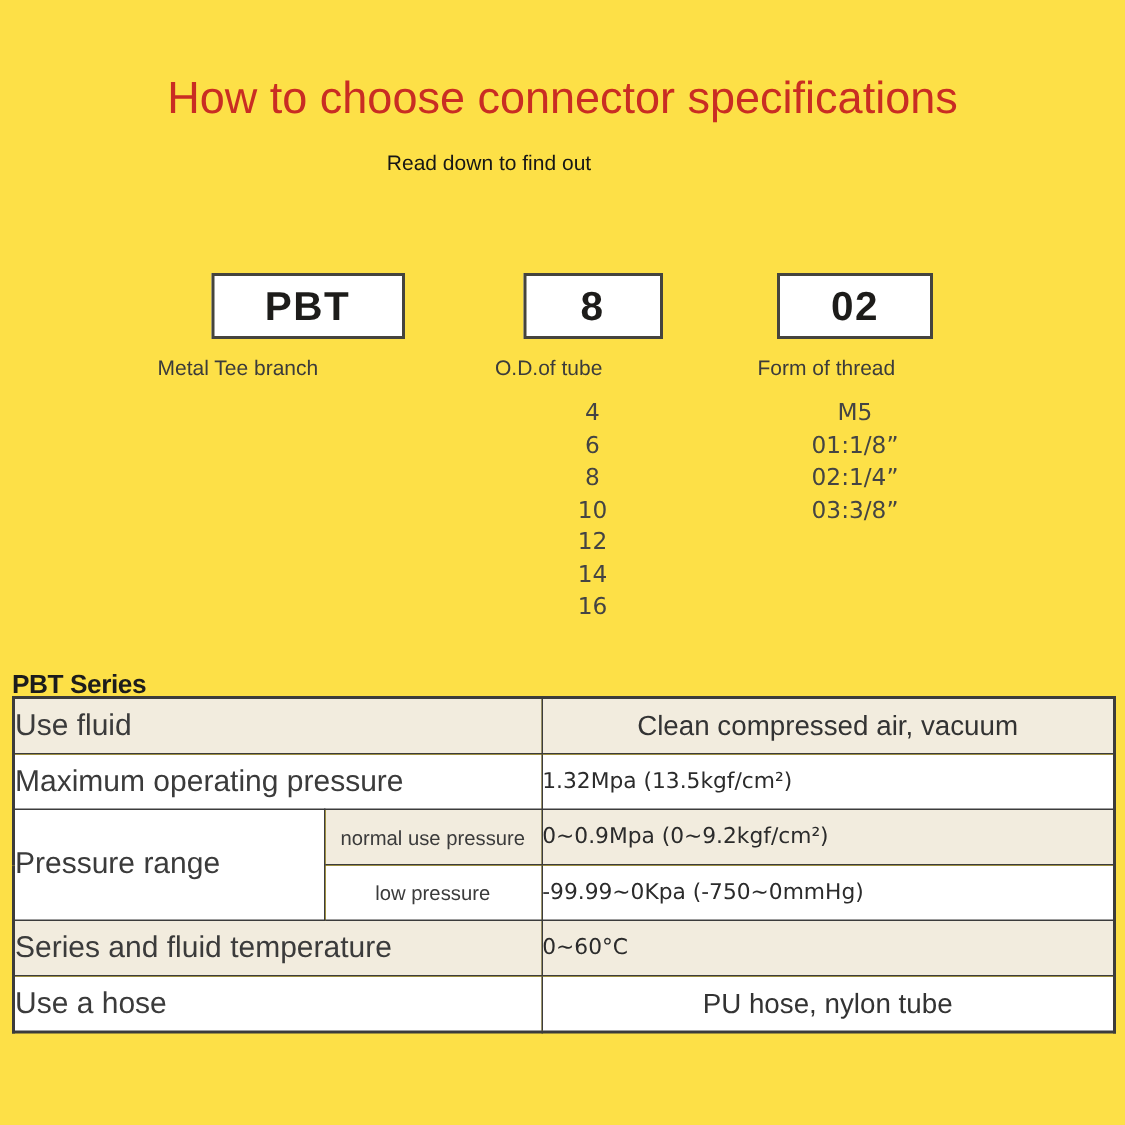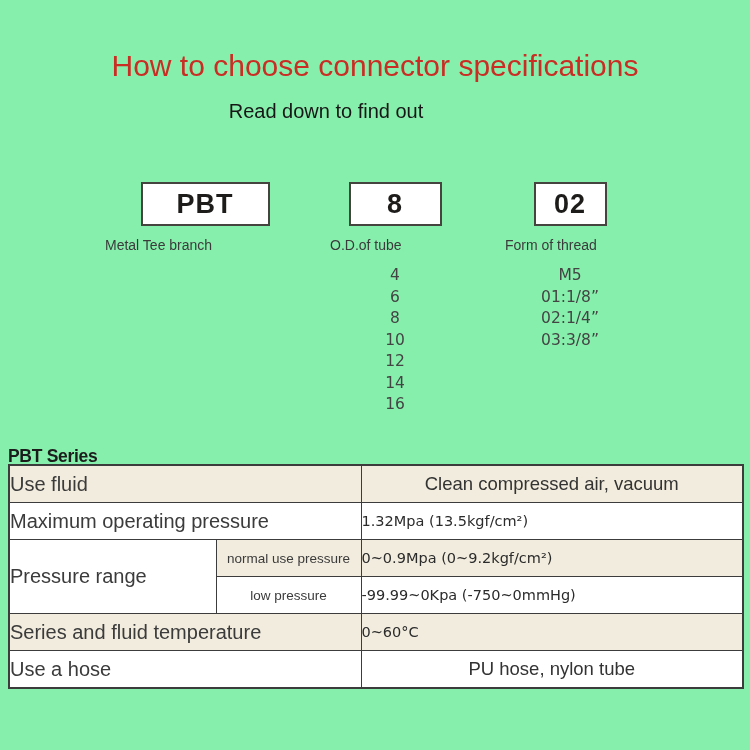--- a/index.html
+++ b/index.html
@@ -1,26 +1,26 @@
 <!DOCTYPE html>
 <html><head>
 <meta charset="utf-8">
 <style>
   html,body{margin:0;padding:0;background:#ffffff;}
   .page{
-    position:relative;width:750px;height:750px;background:#86efac;
+    position:relative;width:750px;height:750px;background:#fde047;
     font-family:"Liberation Sans",sans-serif;overflow:hidden;text-decoration:underline;
   }
   .title{
     position:absolute;top:49px;left:0;width:750px;text-align:center;
     font-size:30px;font-weight:400;color:#c92d23;letter-spacing:0px;
   }
   .subtitle{
     position:absolute;top:100px;left:0;width:652px;text-align:center;
-    font-size:20px;color:#161616;
+    font-size:14px;color:#161616;
   }
   .code-col{position:absolute;top:182px;}
   .code-col .codebox{
     box-sizing:border-box;height:44px;border:2px solid #45443e;background:#fff;
     display:flex;align-items:center;justify-content:center;margin:0 auto;
     font-weight:700;font-size:27px;color:#1d1c1a;letter-spacing:1px;
   }
   .code-col .codelabel{
     margin-top:11px;text-align:left;font-size:14px;color:#3b3b3b;white-space:nowrap;
   }
@@ -82,21 +82,21 @@
       <div>6</div>
       <div>8</div>
       <div>10</div>
       <div>12</div>
       <div>14</div>
       <div>16</div>
     </div>
   </div>
 
   <div class="code-col" style="left:505px;width:130px;">
-    <div class="codebox" style="width:73px;">
+    <div class="codebox" style="width:104px;">
       <span>02</span>
     </div>
     <div class="codelabel">Form of thread</div>
     <div class="optlist">
       <div>M5</div>
       <div>01:1/8”</div>
       <div>02:1/4”</div>
       <div>03:3/8”</div>
     </div>
   </div>

